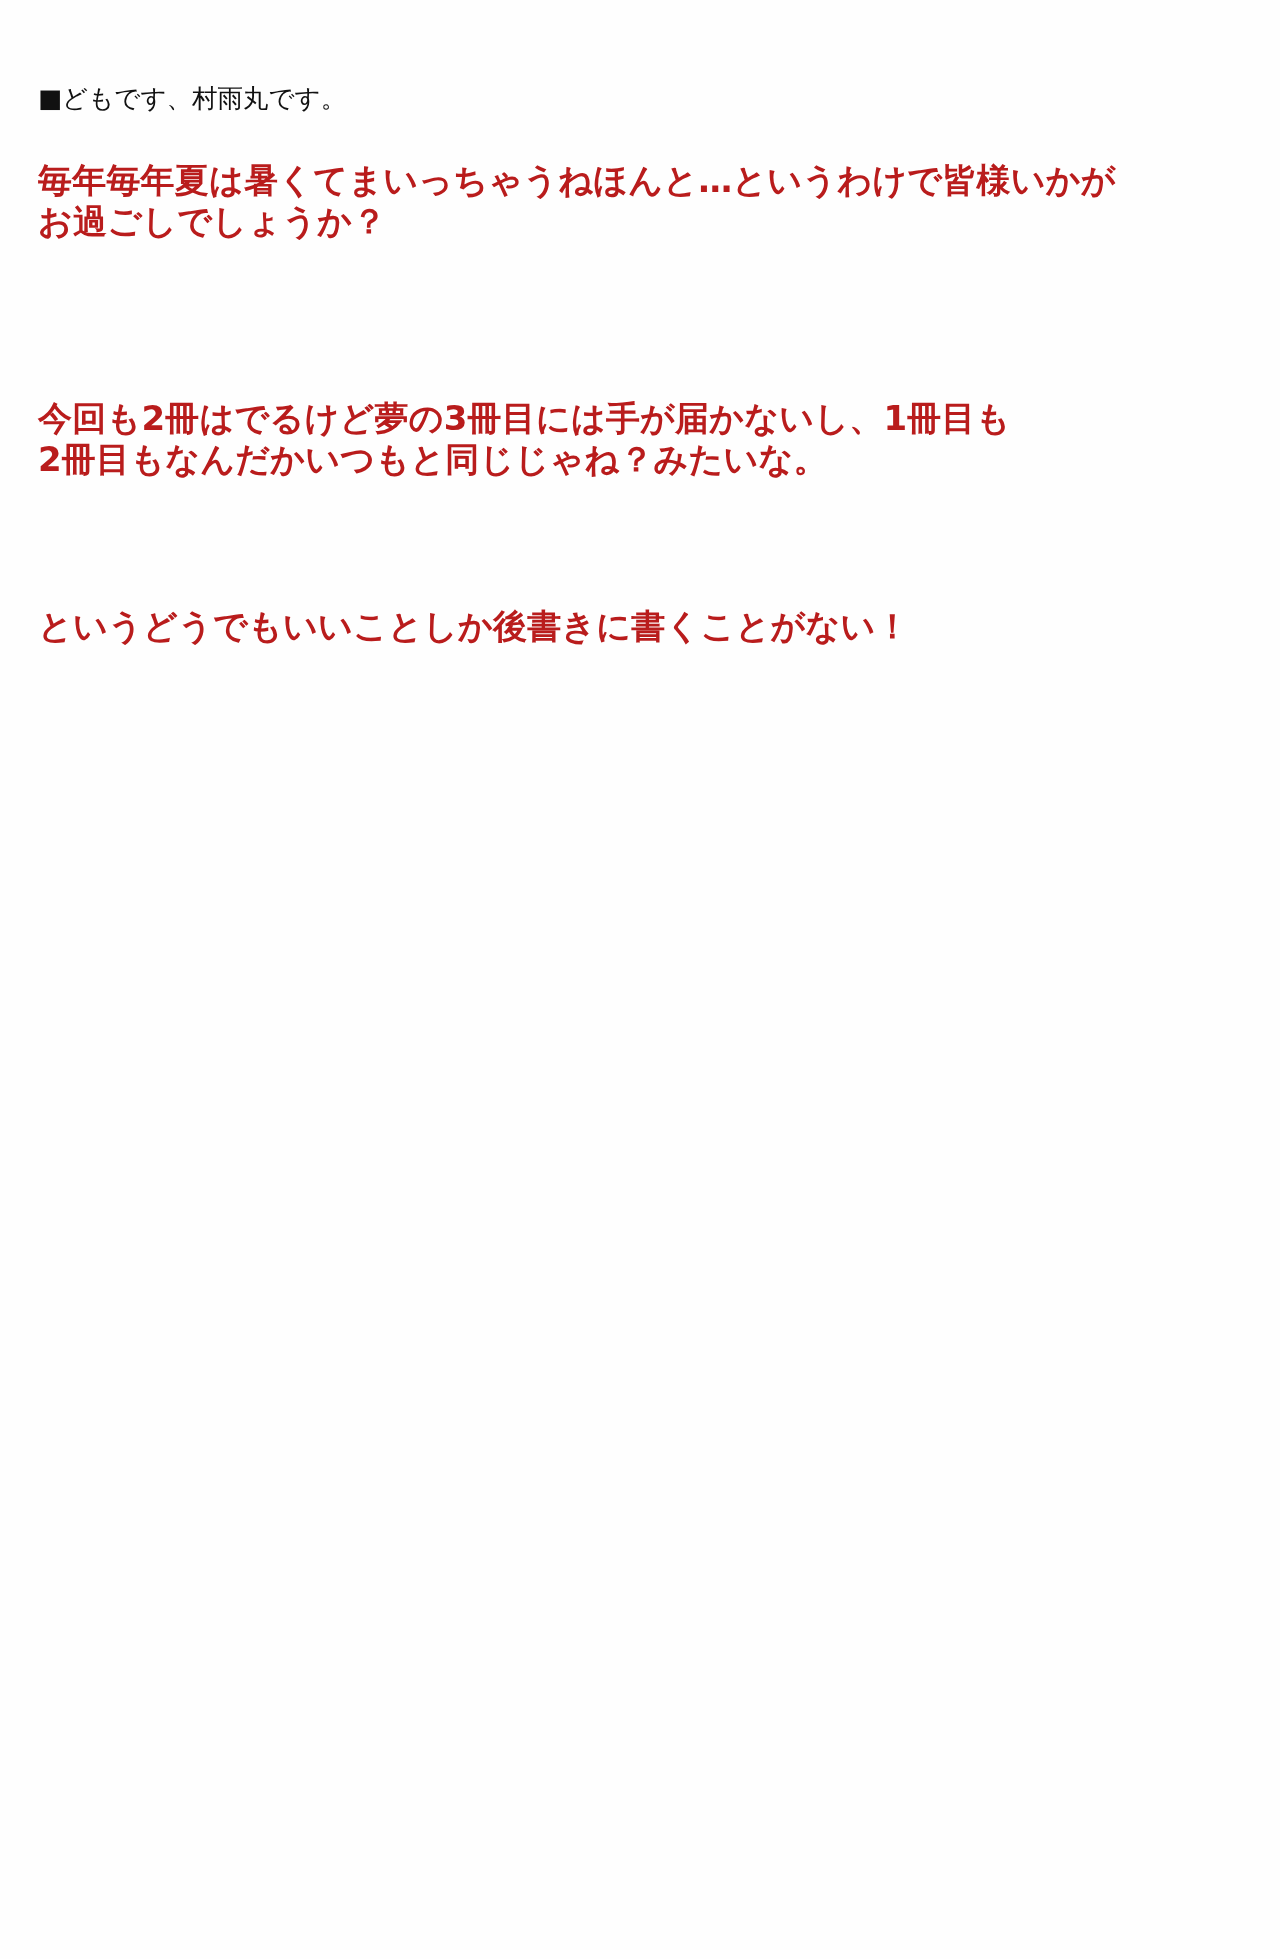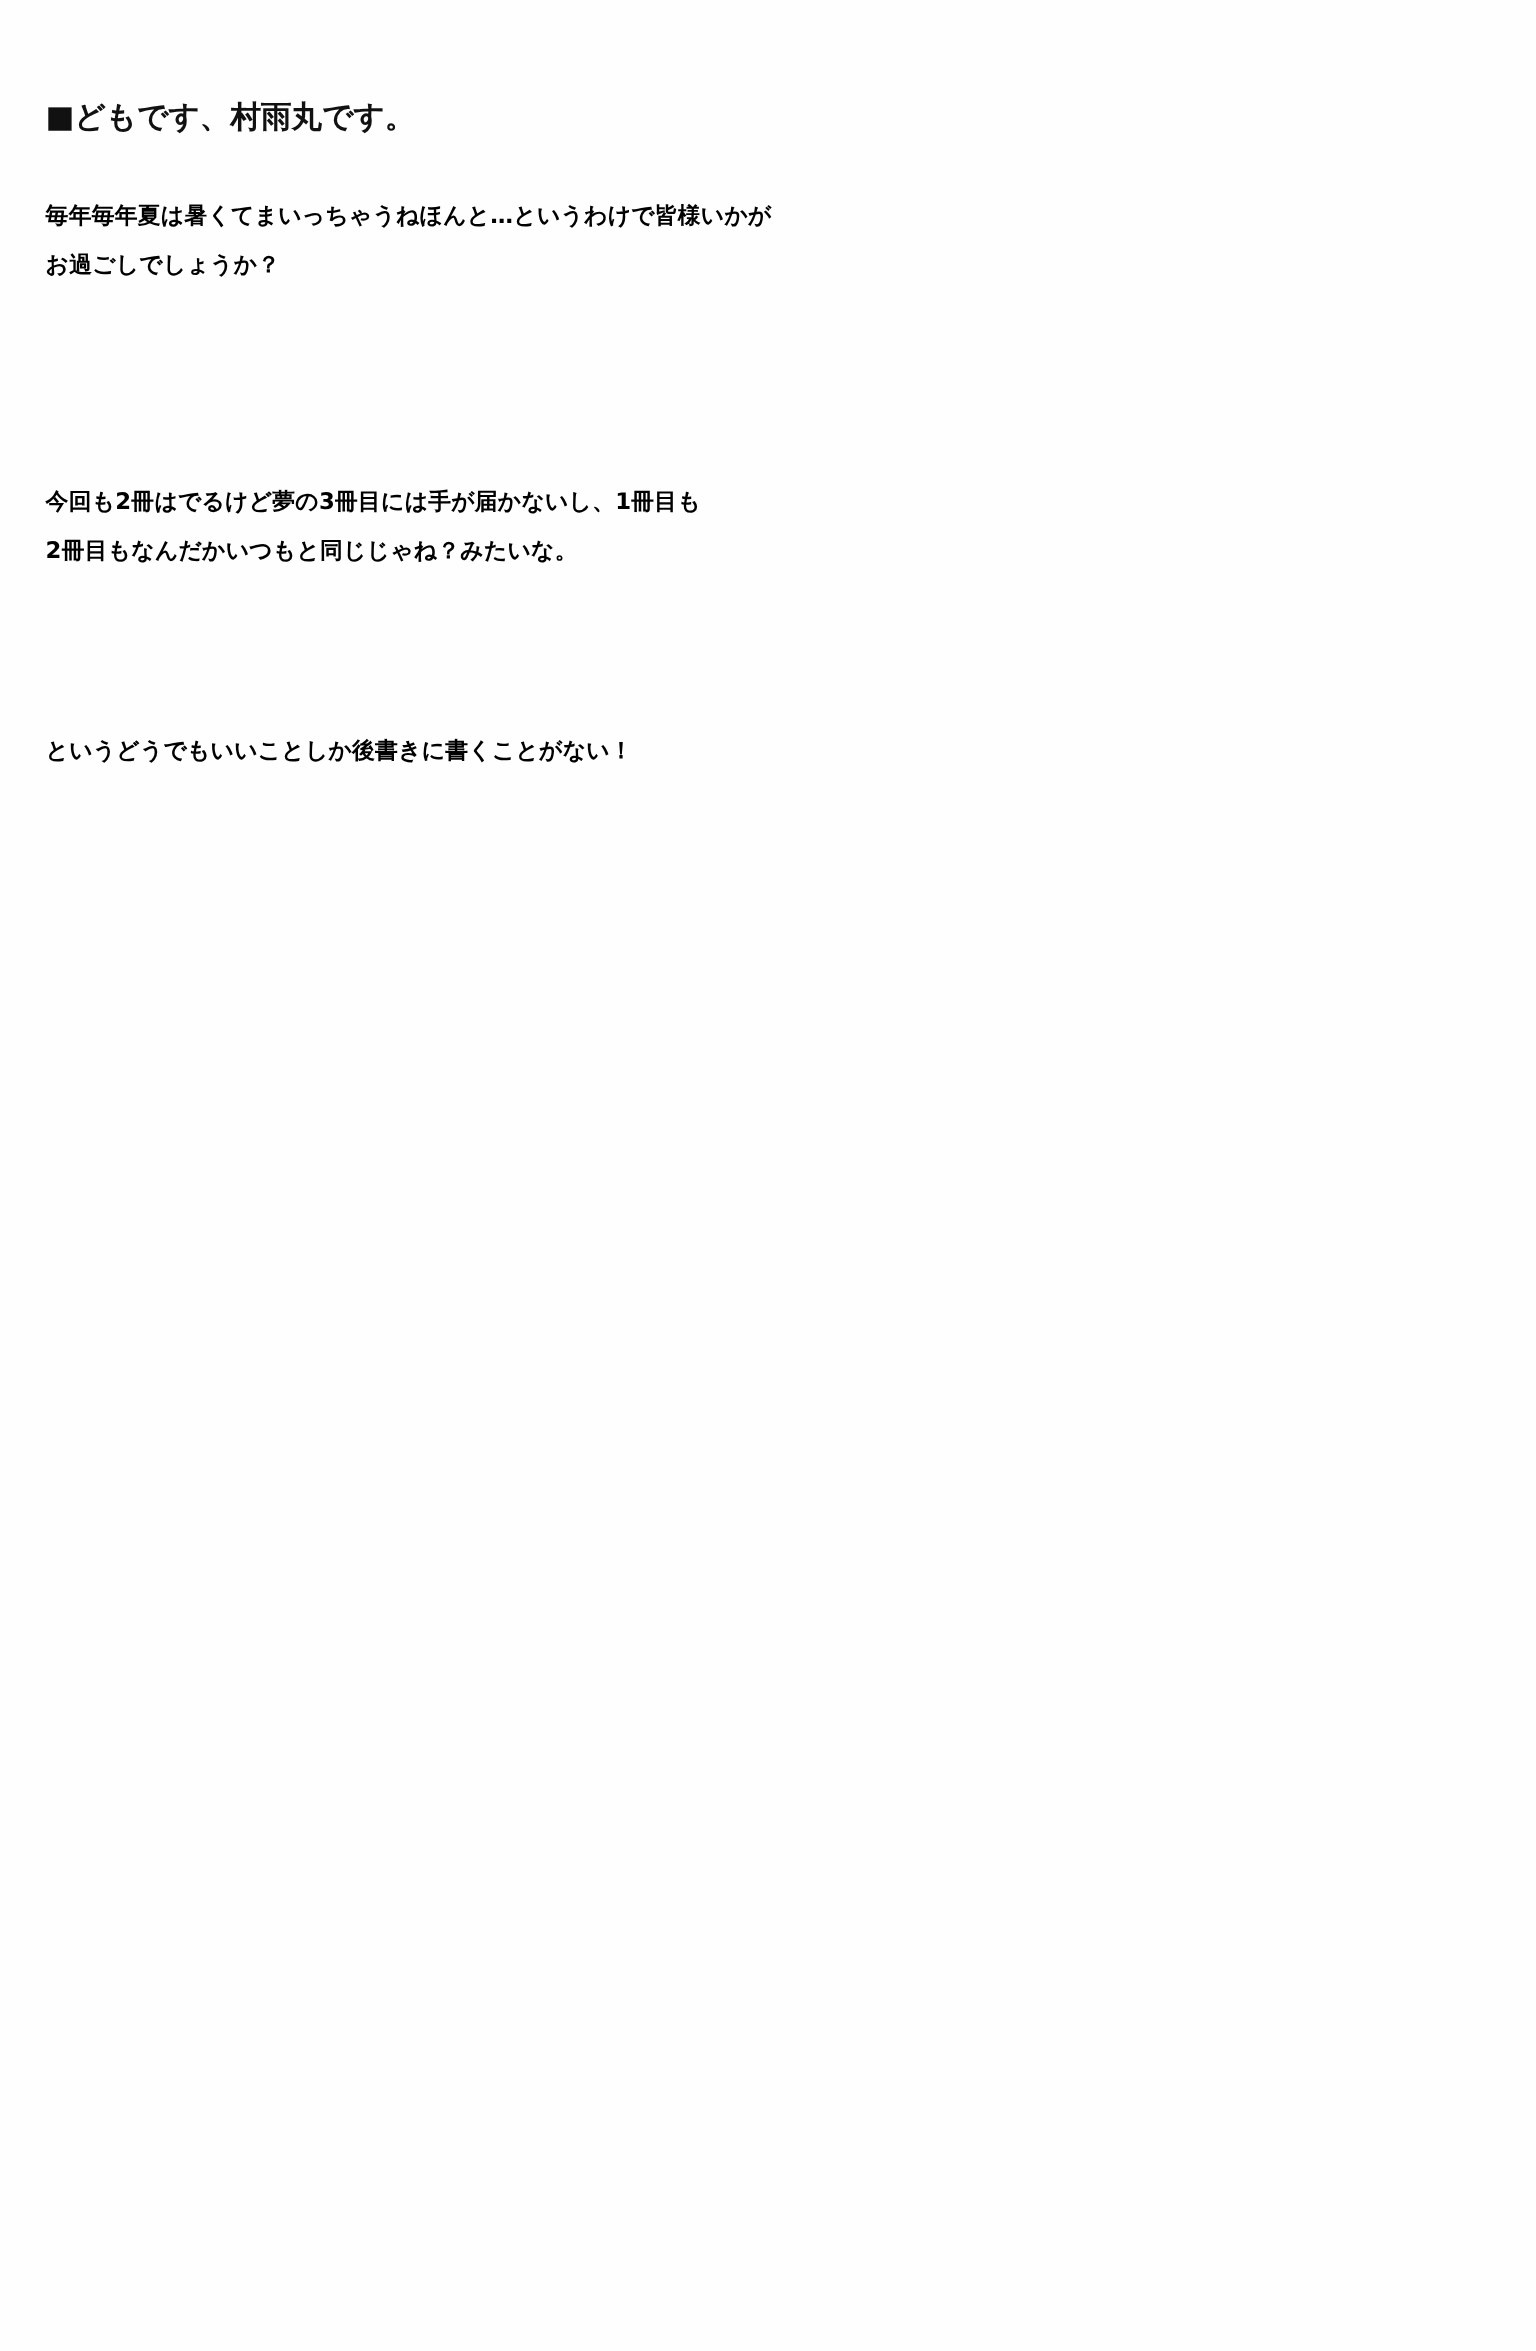--- a/index.html
+++ b/index.html
@@ -25,34 +25,34 @@
     background: #fefefe;
   }
   .content {
     position: absolute;
     left: 38px;
     top: 78px;
     width: 1100px;
   }
   .para {
     margin: 0 0 0 0;
-    font-size: 19px;
+    font-size: 34px;
     line-height: 41px;
     font-weight: 700;
     letter-spacing: 0.2px;
-    color: #000000;
+    color: #b91c1c;
     white-space: pre-wrap;
     text-rendering: optimizeLegibility;
   }
   .gap-md { height: 42px; }
   .gap-xl { height: 72px; }
   .heading {
     font-size: 25.5px;
     line-height: 40px;
-    font-weight: 700;
+    font-weight: 400;
     color: #111111;
     white-space: pre-wrap;
   }
 </style>
 </head>
 <body>
 
 <div class="page">
   <div class="content">
 

